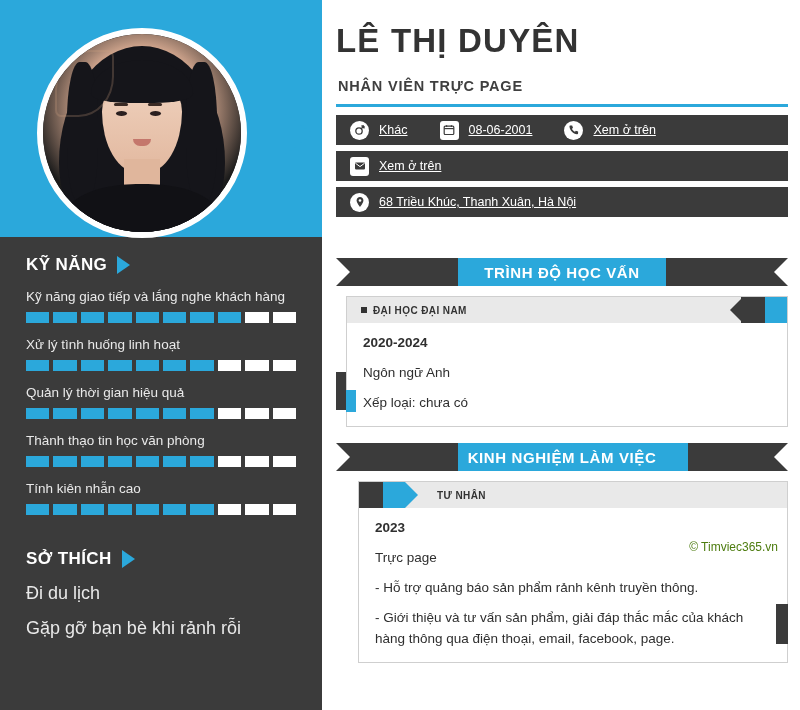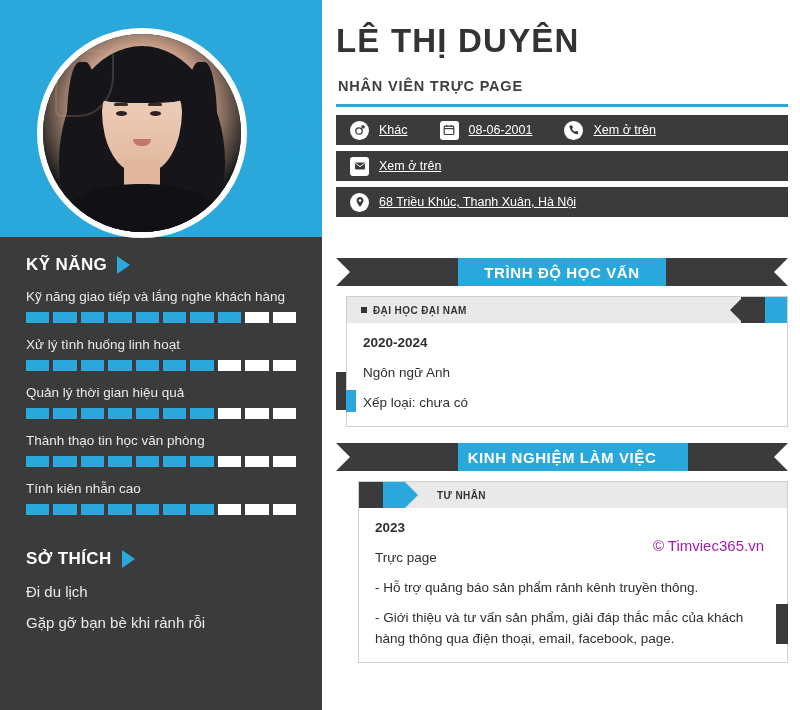--- a/index.html
+++ b/index.html
@@ -161,21 +161,21 @@
   .bar { display: flex; gap: 4px; }
   .seg {
     width: 24px; height: 11px;
     background: #ffffff;
   }
   .seg.on { background: #2ba8db; }
 
   .hobby-list { padding: 0 26px; margin-top: 14px; }
   .hobby-item {
     color: #e9e9e9;
-    font-size: 15px;
+    font-size: 18px;
     margin-bottom: 14px;
   }
 
   
   .right-col {
     position: absolute;
     left: 322px; top: 0;
     width: 478px; height: 570px;
     background: #ffffff;
   }
@@ -330,23 +330,23 @@
     background: #3b3b3b;
   }
   .side-dark-r {
     position: absolute;
     width: 12px;
     background: #3b3b3b;
   }
 
   .footer {
     position: absolute;
-    right: 36px; bottom: 16px;
-    color: #a21caf;
-    font-size: 15px;
+    right: 22px; bottom: 16px;
+    color: #4d7c0f;
+    font-size: 12px;
   }
 </style>
 </head>
 <body>
 
 <div class="page">
 
   <div class="left-col">
     <div class="left-top-blue"></div>
 

